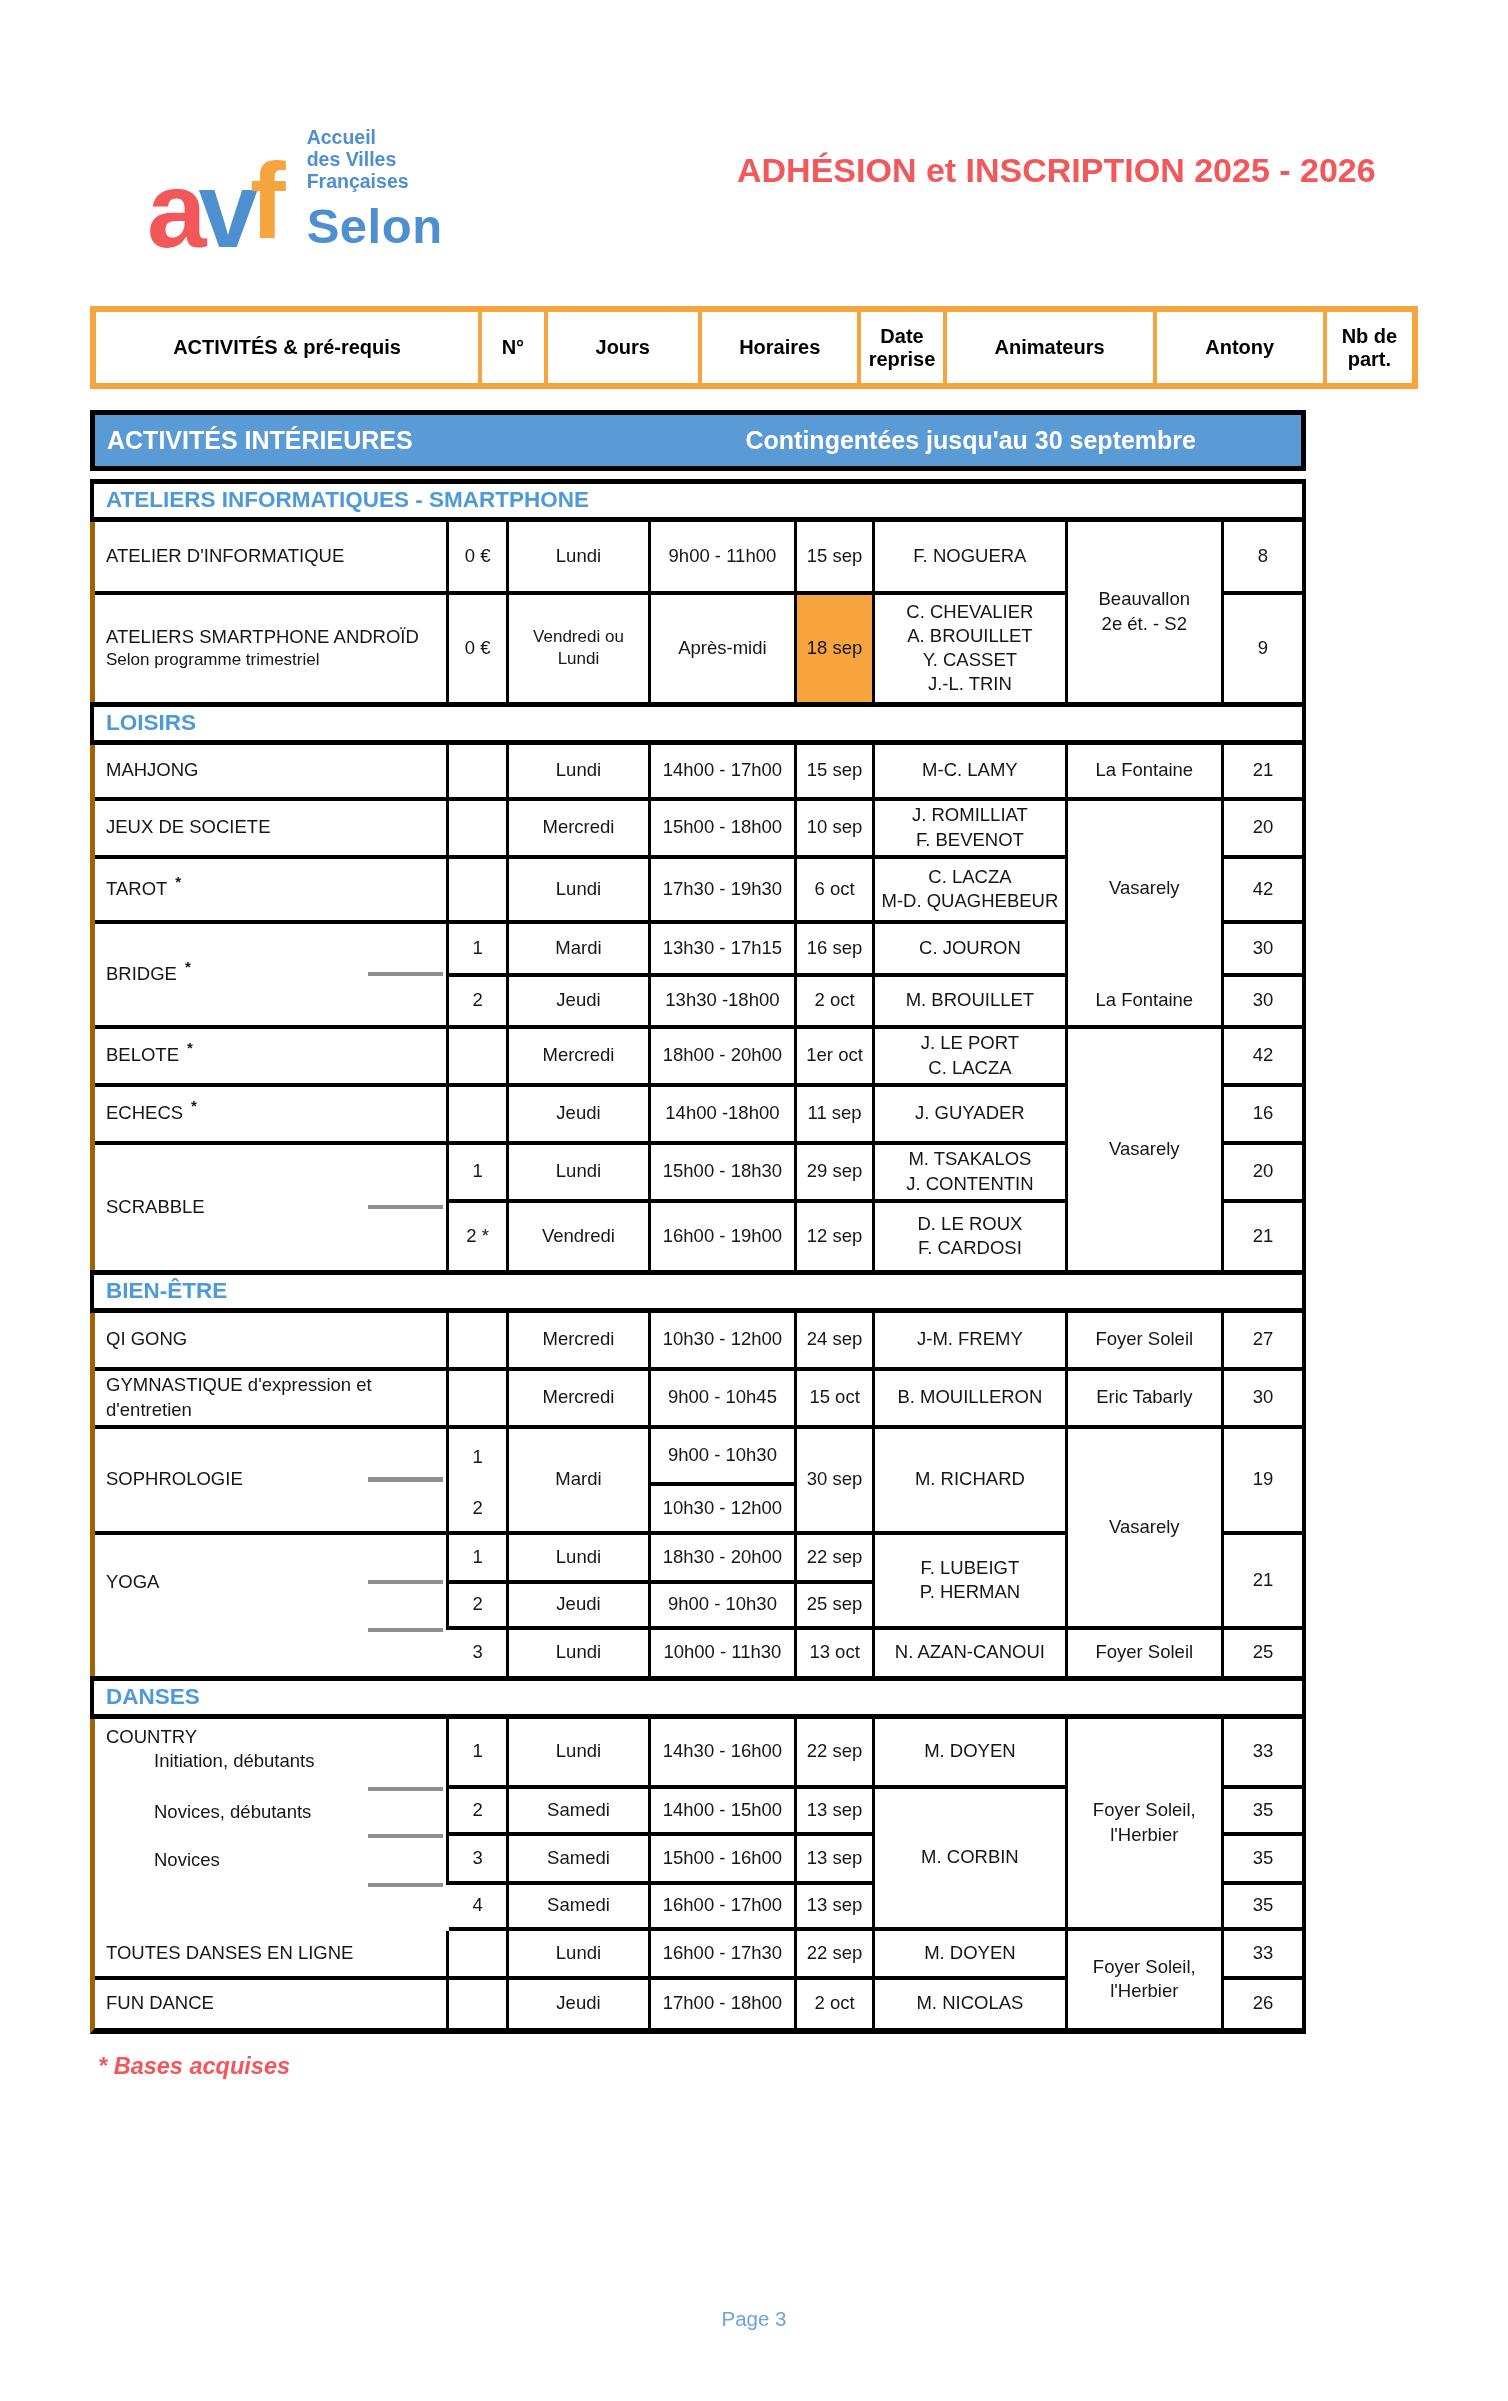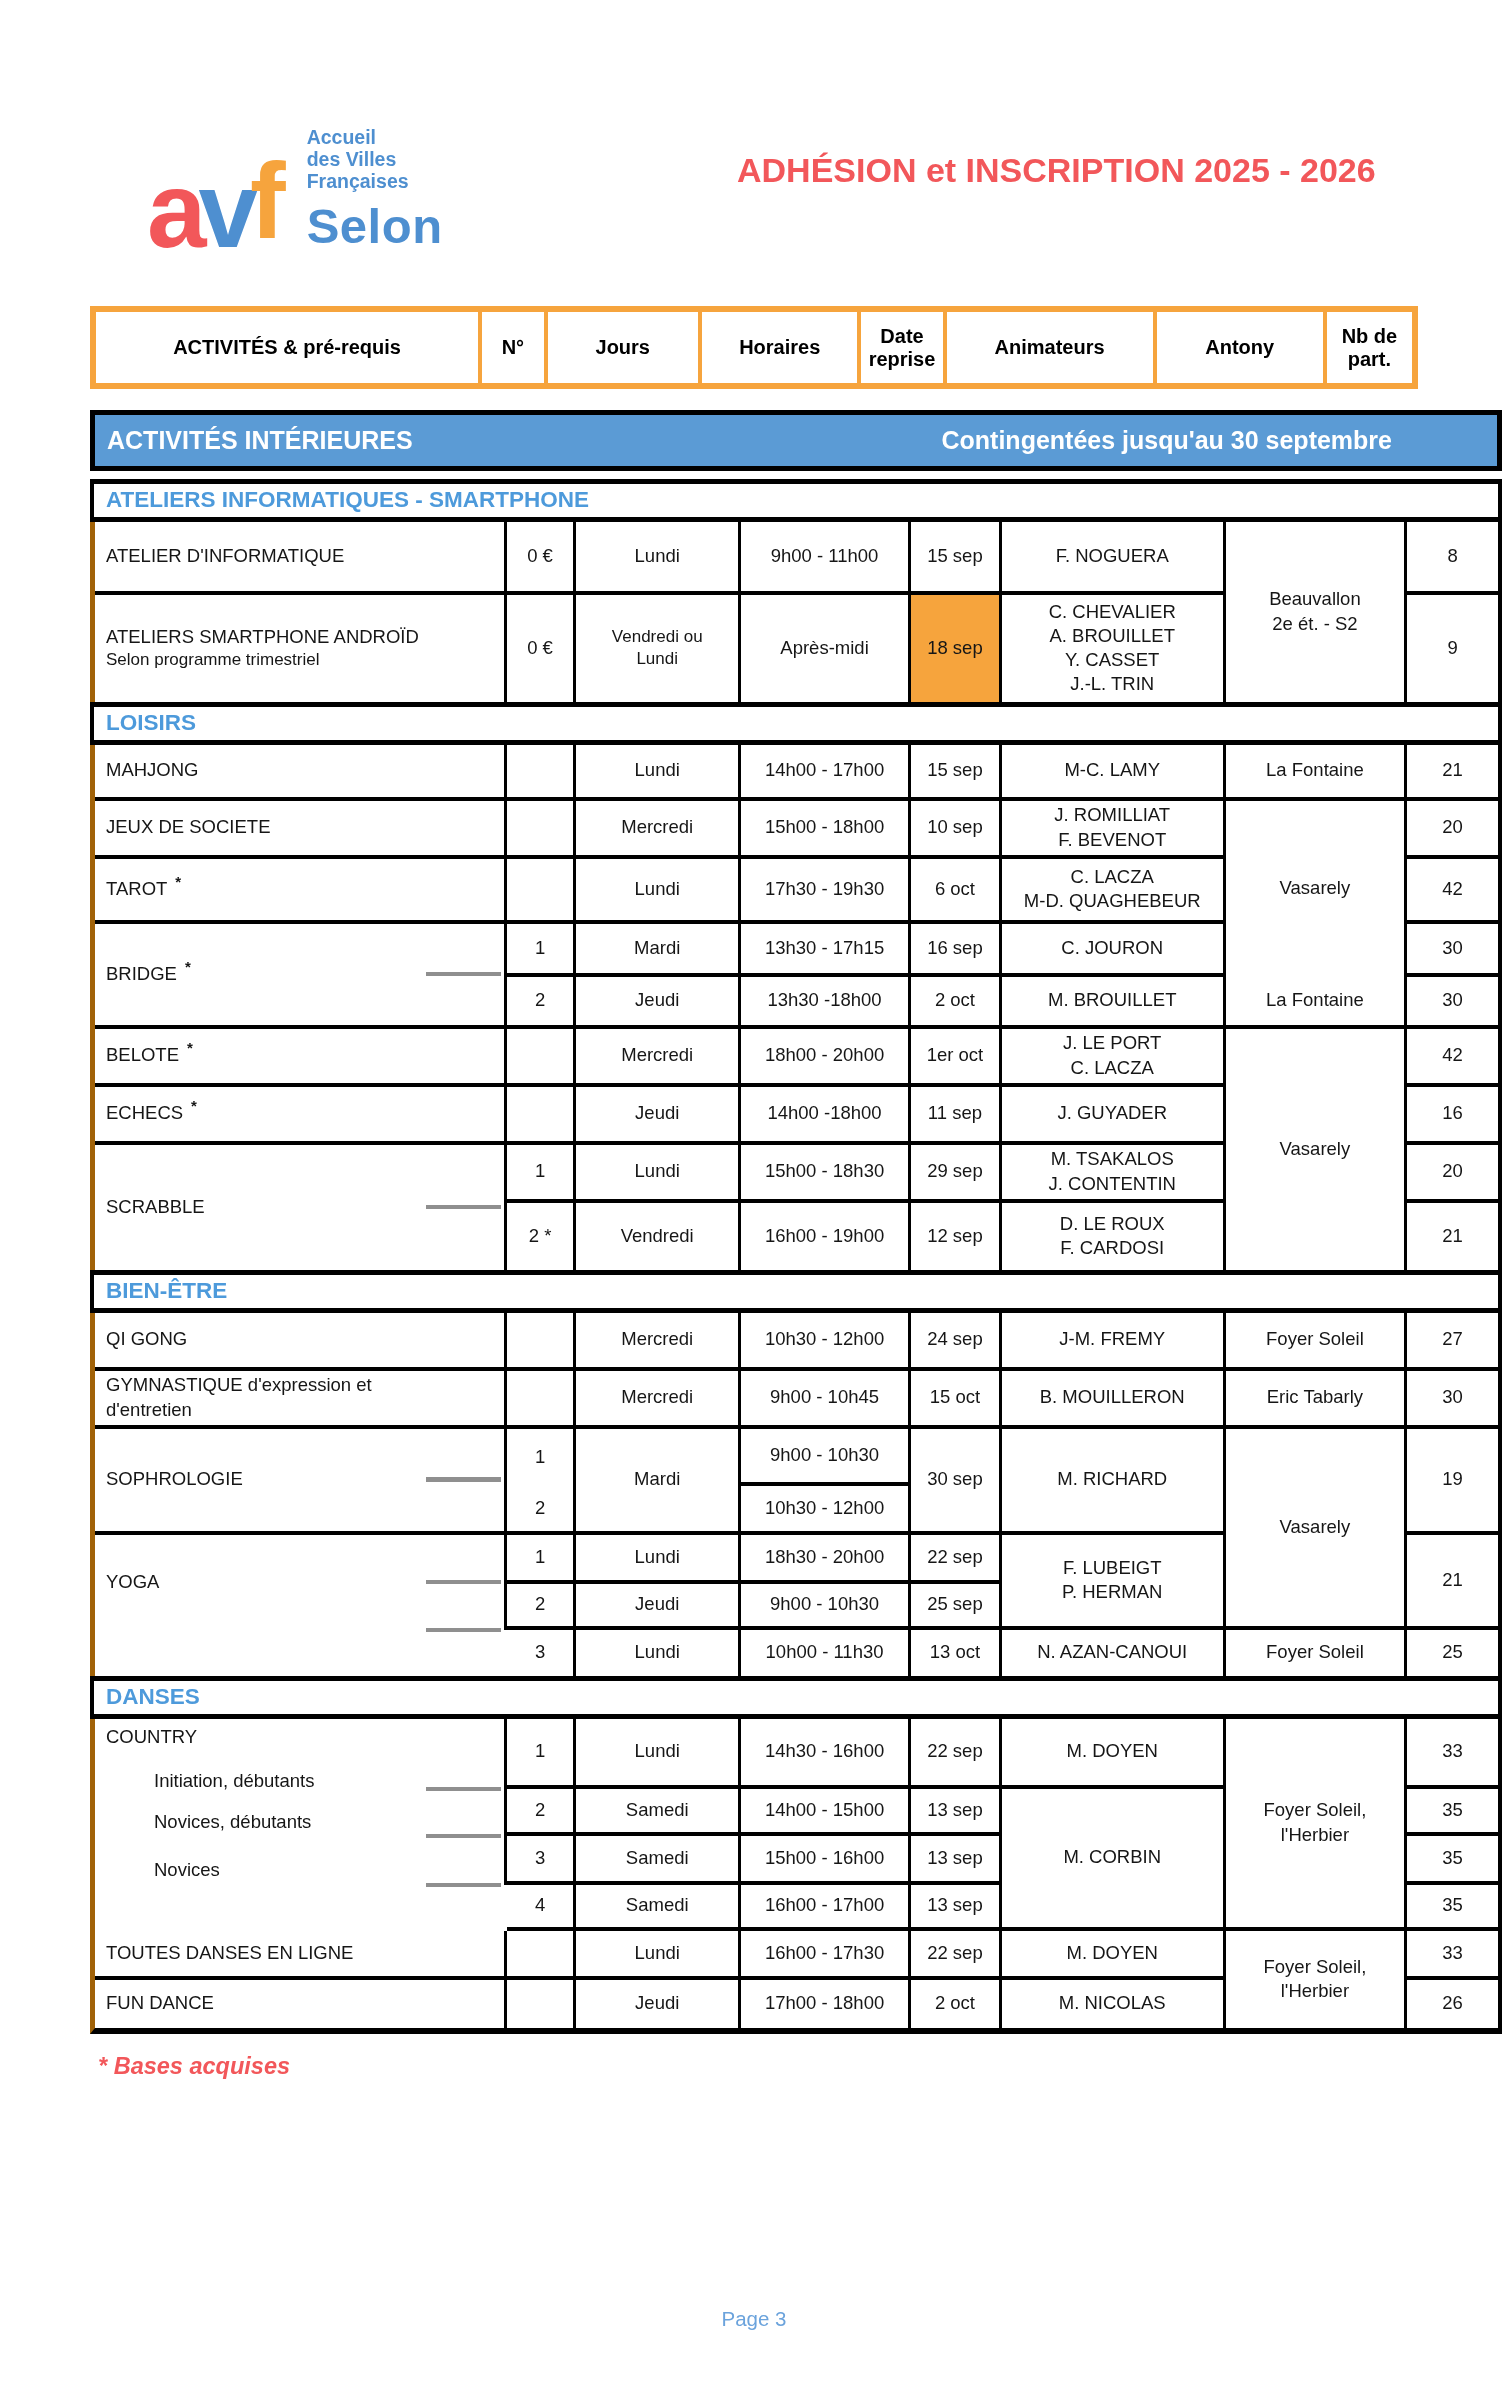--- a/index.html
+++ b/index.html
@@ -21,41 +21,41 @@
   .header-grid{
     position:absolute;left:90px;top:306px;width:1328px;height:83px;box-sizing:border-box;
     border:6px solid #F6A43D;display:grid;
     grid-template-columns:780fr 132fr 312fr 322fr 172fr 424fr 344fr 172fr;background:#fff;
   }
   .hcell{border-right:4.5px solid #F6A43D;display:flex;align-items:center;justify-content:center;
     text-align:center;font-weight:bold;font-size:20px;color:#000;line-height:1.15;padding:0 4px;box-sizing:border-box;}
   .hcell:last-child{border-right:none;}
 
   
-  .tbl{position:absolute;left:90px;top:410px;width:1412px;}
+  .tbl{position:absolute;left:90px;top:410px;width:1216px;}
   .banner{box-sizing:border-box;border:5px solid #000;background:#5B9BD5;height:61px;
     display:flex;align-items:center;justify-content:space-between;padding:0 105px 0 12px;margin-bottom:7.5px;}
   .banner span{color:#fff;font-weight:bold;font-size:25px;white-space:nowrap;}
   .band{box-sizing:border-box;border:4px solid #000;border-top-width:5.5px;border-bottom-width:5.5px;
     height:43px;background:#fff;display:flex;align-items:center;padding-left:12px;
     font-size:22.5px;font-weight:bold;color:#4D9ADB;}
   .sec{box-sizing:border-box;border-left:5px solid #a16207;border-right:4px solid #000;
     display:grid;grid-template-columns:780fr 132fr 312fr 322fr 172fr 424fr 344fr 172fr;background:#fff;}
   .sec.last{border-bottom:6.5px solid #000;}
   .cell{box-sizing:border-box;border-right:3px solid #000;border-bottom:4px solid #000;
     display:flex;flex-direction:column;align-items:center;justify-content:center;
     text-align:center;font-size:18.5px;line-height:1.3;position:relative;padding:1px 2px;}
   .cell.left{align-items:flex-start;text-align:left;padding-left:11px;}
   .cell.top{justify-content:flex-start;padding-top:6px;}
   .cell.c8{border-right:none;}
   .cell.noB{border-bottom:none;}
   .nm{display:flex;align-items:flex-start;}
   .star{font-size:15px;position:relative;top:-5px;margin-left:8px;font-weight:bold;}
   .note{font-size:17px;}
-  .subl{padding-left:48px;margin-top:20px;}
+  .subl{padding-left:48px;}
   .small{font-size:17px;}
   .hl{background:#F6A43D;}
   .stub{position:absolute;right:3px;width:75px;height:4.5px;background:#8F8F8F;}
   .stub.mid{top:calc(50% - 2.5px);}
   .stub.bot{bottom:-2.5px;}
 
   
   .fn{position:absolute;left:98px;top:2053px;font-size:23.5px;font-weight:bold;font-style:italic;color:#F2575A;}
   .pg{position:absolute;left:0;top:2307px;width:100%;text-align:center;font-size:20.5px;color:#6BA3DC;}
 </style>

